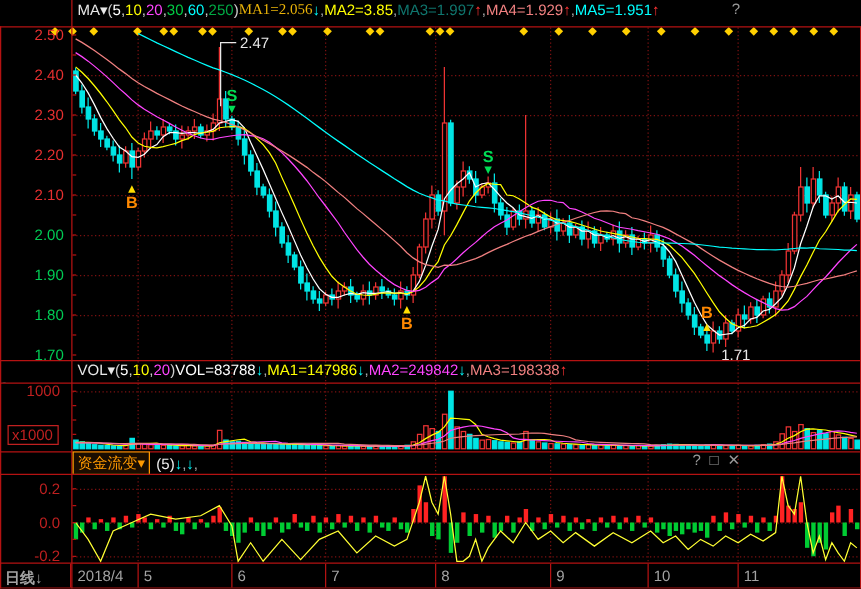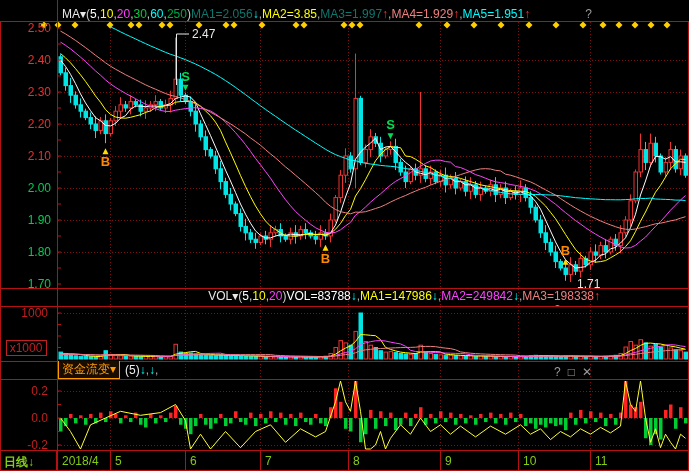--- a/index.html
+++ b/index.html
@@ -1,28 +1,28 @@
 <!DOCTYPE html>
 <html><head>
 <meta charset="utf-8">
 <style>
   html,body{margin:0;padding:0;background:#000;}
   #app{position:relative;width:689px;height:471px;background:#000;overflow:hidden;
        font-family:"Liberation Sans","DejaVu Sans",sans-serif;}
   #cv{position:absolute;left:0;top:0;z-index:1;}
-  .hdr{position:absolute;left:0;width:600px;z-index:2;display:flex;align-items:flex-end;
+  .hdr{position:absolute;left:0;width:600px;z-index:2;display:flex;align-items:flex-start;
        font-size:12px;white-space:nowrap;overflow:hidden;}
   .hdr .segwrap{padding-left:62px;flex:1 1 auto;display:flex;align-items:center;}
   .hdr .icons{padding-right:8px;display:flex;gap:7px;color:#9a9a9a;}
   .hdr .icons span{cursor:default;}
   .seg{letter-spacing:0px;}
   .seg.boxed{border:1px solid #ff9900;color:#ff9900;padding:0 3px;margin-right:5px;margin-left:-4px;
              background:#1a0d00;}
   #bottom-bar{position:absolute;left:0;top:451px;width:575px;height:20px;z-index:2;
-              font-size:12px;color:#84cc16;}
+              font-size:12px;color:#a3a3a3;}
   #bottom-bar .plabel{position:absolute;left:4px;top:3px;font-weight:bold;}
   #bottom-bar .month{position:absolute;top:3px;}
 </style>
 </head>
 <body>
 <div id="app">
 
 <svg id="cv" width="689" height="471">
       <line x1="110.5" y1="22" x2="110.5" y2="450" stroke="#7c1010" stroke-width="1" stroke-dasharray="1 2"></line>
       <line x1="185.5" y1="22" x2="185.5" y2="450" stroke="#7c1010" stroke-width="1" stroke-dasharray="1 2"></line>
@@ -667,21 +667,21 @@
         <span class="seg" style="color: rgb(255, 255, 0);">10</span>
         <span class="seg" style="color: rgb(204, 204, 204);">,</span>
         <span class="seg" style="color: rgb(255, 68, 255);">20</span>
         <span class="seg" style="color: rgb(204, 204, 204);">,</span>
         <span class="seg" style="color: rgb(0, 204, 68);">30</span>
         <span class="seg" style="color: rgb(204, 204, 204);">,</span>
         <span class="seg" style="color: rgb(0, 255, 255);">60</span>
         <span class="seg" style="color: rgb(204, 204, 204);">,</span>
         <span class="seg" style="color: rgb(0, 170, 68);">250</span>
         <span class="seg" style="color: rgb(204, 204, 204);">) </span>
-        <span class="seg" style="color: #0f766e;">MA1=2.056</span>
+        <span class="seg" style="color: #eab308; font-family: Liberation Serif, serif;">MA1=2.056</span>
         <span class="seg" style="color: rgb(0, 255, 255);"> ↓</span>
         <span class="seg" style="color: rgb(170, 170, 170);"> ,</span>
         <span class="seg" style="color: rgb(255, 255, 0);">MA2=3.85</span>
         <span class="seg" style="color: rgb(170, 170, 170);">,</span>
         <span class="seg" style="color: #0f766e;">MA3=1.997</span>
         <span class="seg" style="color: rgb(255, 51, 51);"> ↑</span>
         <span class="seg" style="color: rgb(170, 170, 170);"> ,</span>
         <span class="seg" style="color: rgb(240, 128, 128);">MA4=1.929</span>
         <span class="seg" style="color: rgb(255, 51, 51);"> ↑</span>
         <span class="seg" style="color: rgb(170, 170, 170);"> ,</span>

